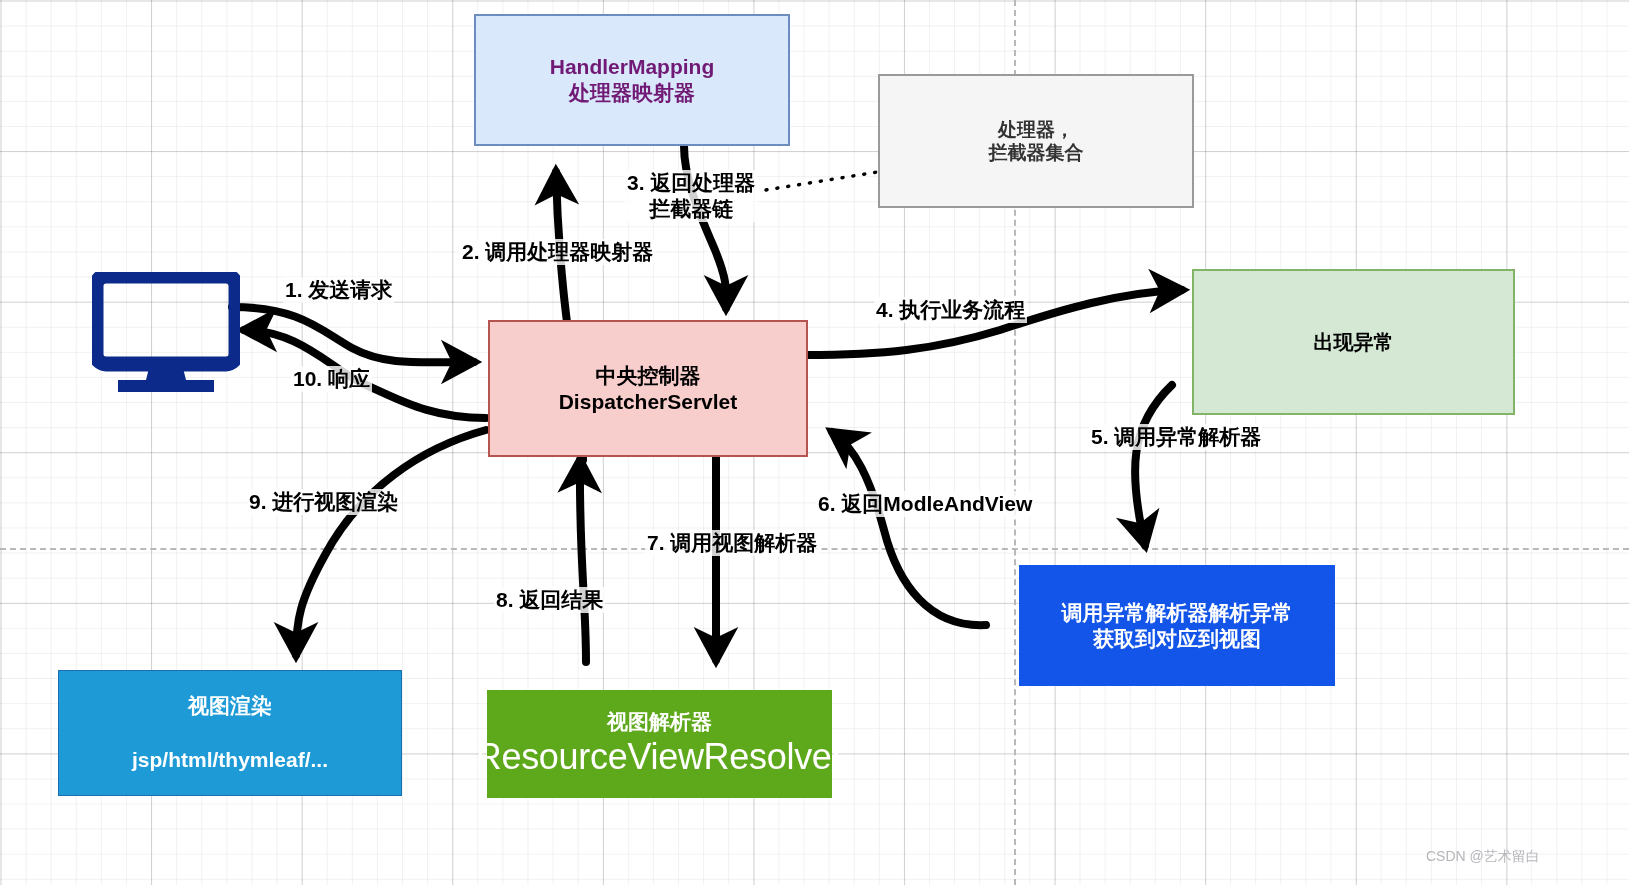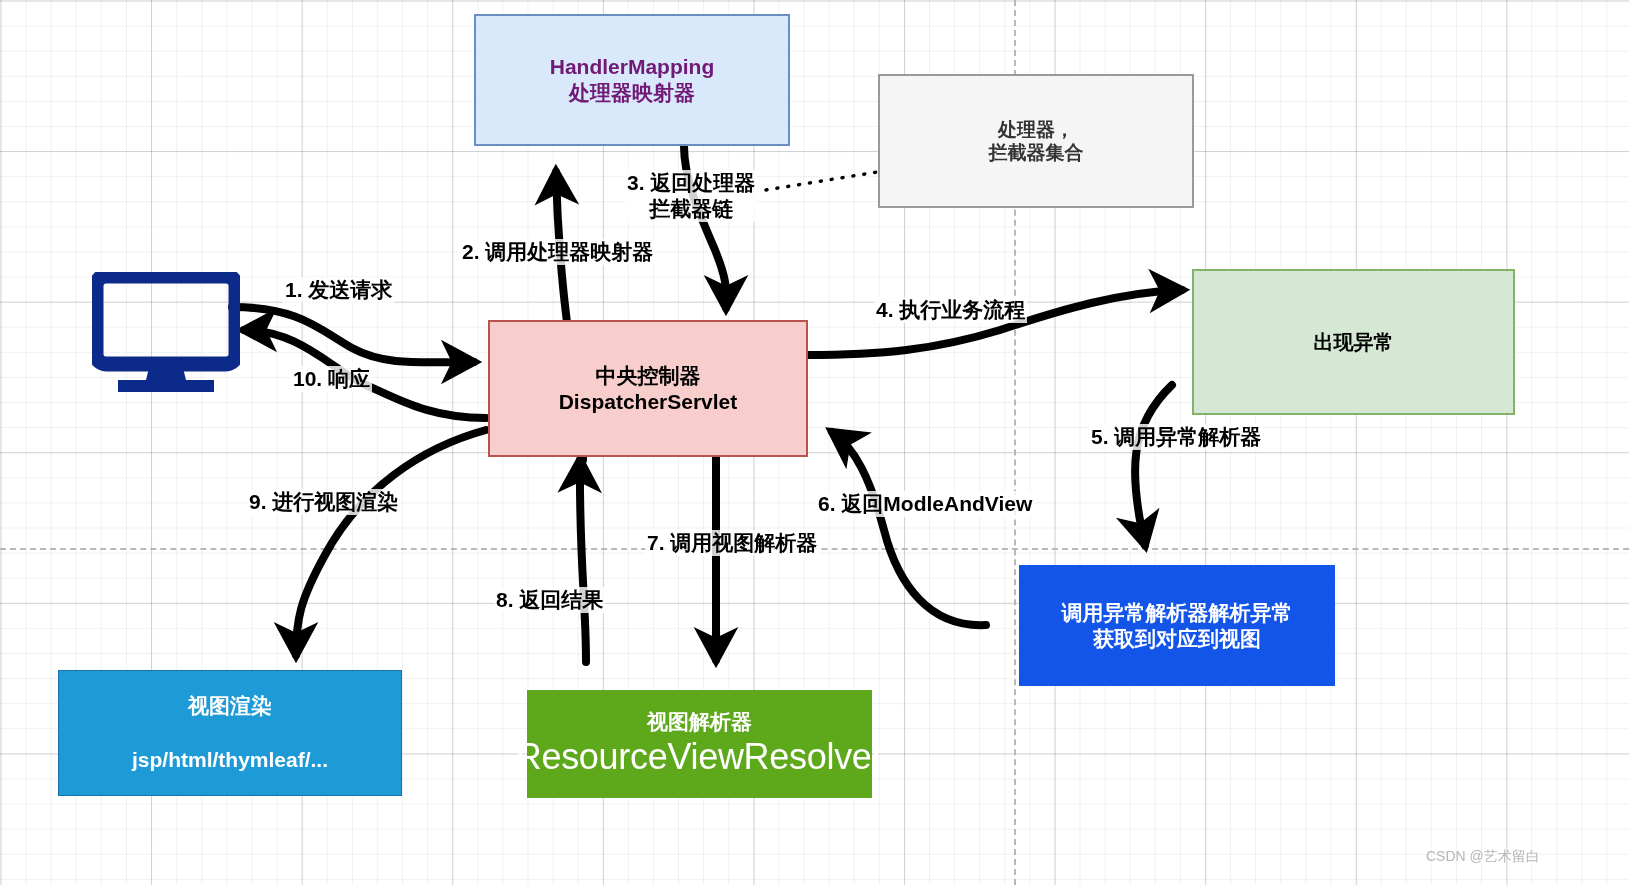--- a/index.html
+++ b/index.html
@@ -193,21 +193,21 @@
   <div class="node n-exresolver" style="left:988px; top:565px; width:316px; height:121px;margin-left:31px;">
     <span class="l1">调用异常解析器解析异常</span>
     <span class="l2">获取到对应到视图</span>
   </div>
 
   <div class="node n-viewrender" style="left:58px; top:670px; width:344px; height:126px;gap:28px;">
     <span class="l1">视图渲染</span>
     <span class="l2">jsp/html/thymleaf/...</span>
   </div>
 
-  <div class="node n-viewresolver" style="left:487px; top:690px; width:345px; height:108px;margin-left:40px;">
+  <div class="node n-viewresolver" style="left:487px; top:690px; width:345px; height:108px;">
     <span class="l1">视图解析器</span>
     <span class="l2">ResourceViewResolver</span>
   </div>
 
   <div class="edge-label" style="left:283px; top:277px;">1. 发送请求</div>
 
   <div class="edge-label" style="left:460px; top:239px;">2. 调用处理器映射器</div>
 
   <div class="edge-label two" style="left:625px; top:170px;">
     <span>3. 返回处理器</span><br>

